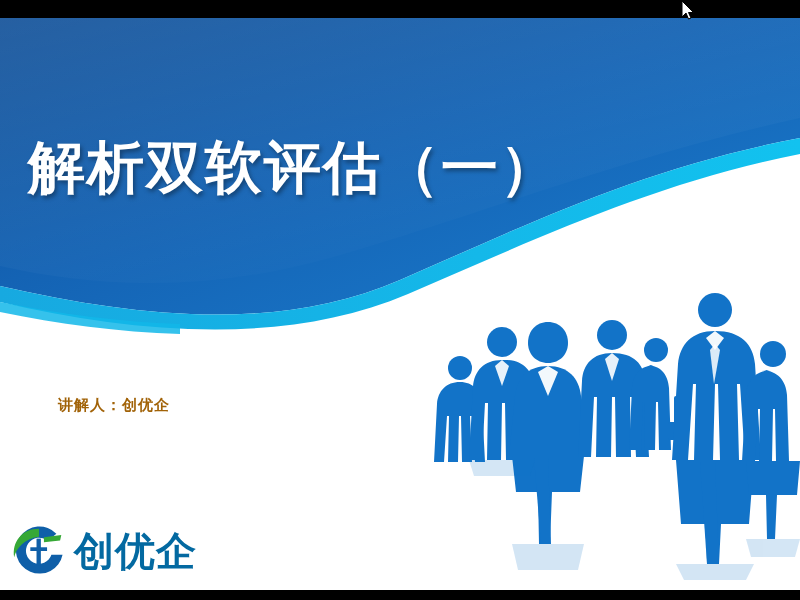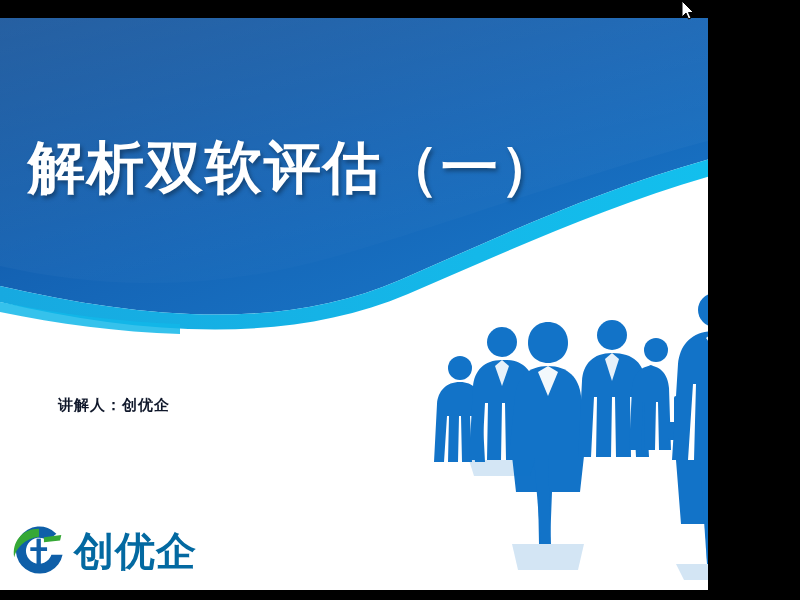--- a/index.html
+++ b/index.html
@@ -8,21 +8,21 @@
     background: #000;
   }
   body {
     width: 800px;
     height: 600px;
     overflow: hidden;
     font-family: "Liberation Sans", sans-serif;
   }
   .slide {
     position: relative;
-    width: 708px;
+    width: 800px;
     height: 600px;
     background: #ffffff;
     overflow: hidden;
     text-align: center;
   }
 
   
   .bar-top {
     position: absolute;
     left: 0; top: 0;
@@ -63,21 +63,21 @@
     text-shadow: 2px 3px 4px rgba(0,0,0,0.35);
     white-space: nowrap;
   }
 
   
   .presenter {
     position: absolute;
     left: 58px;
     top: 396px;
     z-index: 20;
-    color: #0f172a;
+    color: #a16207;
     font-size: 15px;
     font-weight: bold;
     font-family: "DejaVu Sans", "Liberation Sans", sans-serif;
     letter-spacing: 1px;
     white-space: nowrap;
   }
 
   
   .people {
     position: absolute;

